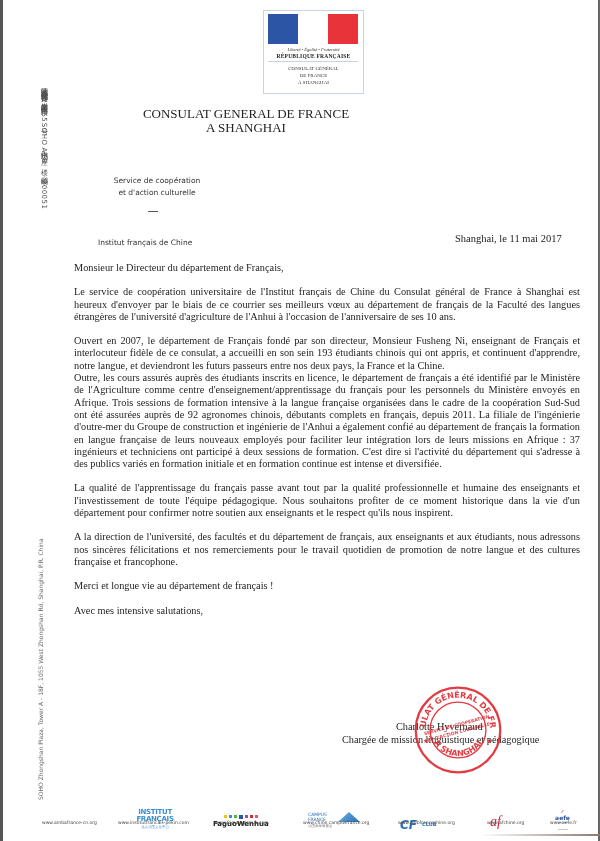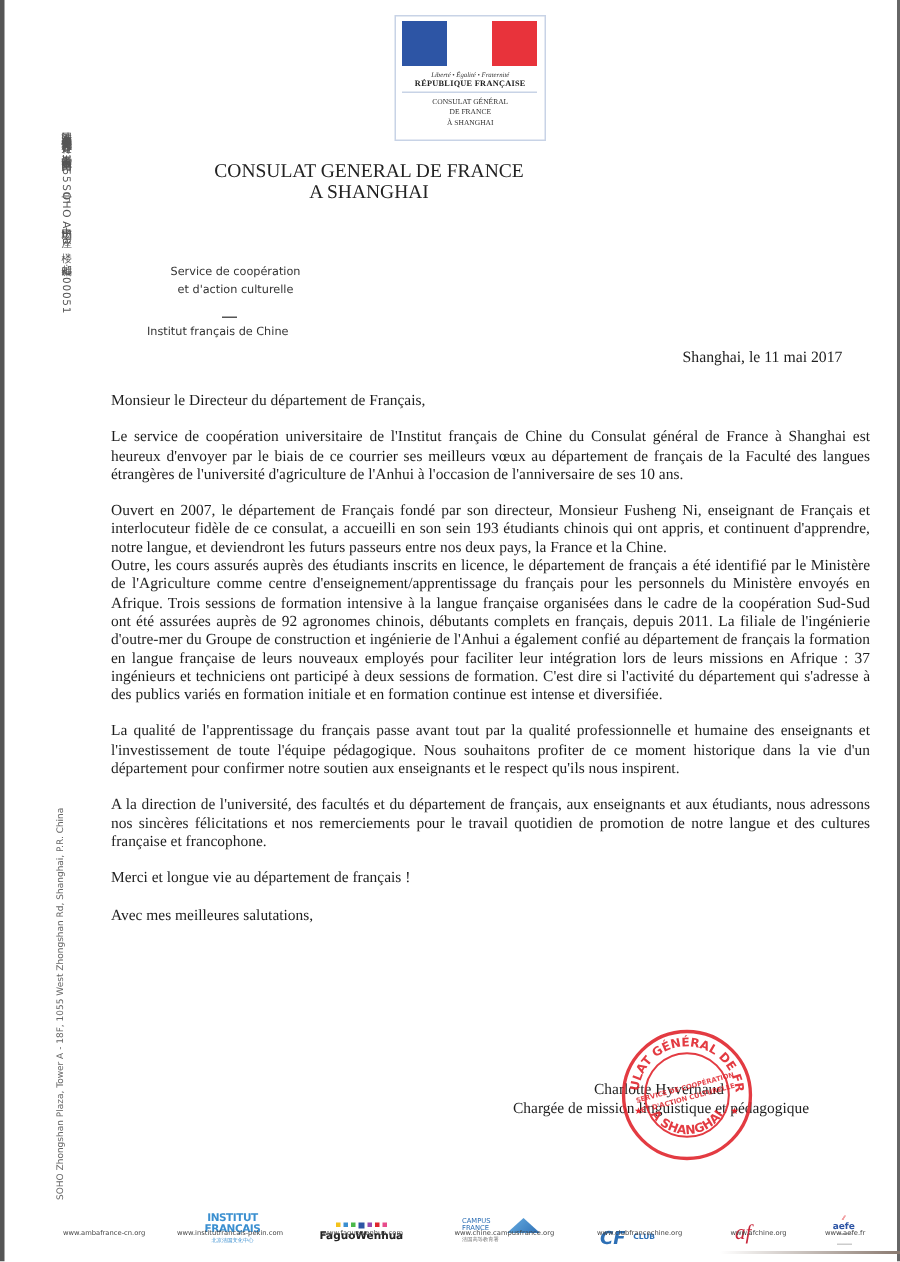--- a/index.html
+++ b/index.html
@@ -12,21 +12,21 @@
   .logo .flag .w { flex:1; background:#fff; }
   .logo .flag .r { flex:1; background:#e8333b; }
   .logo .marianne { position:absolute; left:38px; top:5px; width:22px; height:26px; border-radius:50% 40% 45% 55%; background:#fff; }
   .logo .motto { position:absolute; left:0; top:36px; width:99px; text-align:center; font-size:4.5px; font-style:italic; color:#333; }
   .logo .rep { position:absolute; left:0; top:42px; width:99px; text-align:center; font-size:5.5px; font-weight:bold; color:#222; letter-spacing:0.2px; }
   .logo .sep { position:absolute; left:4px; top:50px; width:90px; height:1px; background:#c8d3e6; }
   .logo .sub { position:absolute; left:0; top:54px; width:99px; text-align:center; font-size:5px; line-height:7px; color:#333; }
   .heading { position:absolute; left:0; top:107px; width:492px; text-align:center; font-size:13px; line-height:14px; color:#222; }
   .service { position:absolute; left:98px; top:175px; width:160px; font-family:"DejaVu Sans", sans-serif; font-size:7.5px; line-height:12px; color:#333; }
   .service .dash { width:10px; height:1px; background:#555; margin:12px 0 0 50px; }
-  .service .inst { margin-top:3px; }
+  .service .inst { margin-top:25px; }
   .vertical-cn { position:absolute; left:36px; top:82px; width:12px; height:260px; font-size:7px; line-height:8px; color:#555; writing-mode:vertical-rl; letter-spacing:0.5px; font-family:"DejaVu Sans", sans-serif; }
   .vertical-en { position:absolute; left:37px; top:470px; width:12px; height:330px; font-size:6px; color:#666; writing-mode:vertical-rl; transform:rotate(180deg); font-family:"DejaVu Sans", sans-serif; }
   .date { position:absolute; left:455px; top:233px; font-size:10.5px; color:#222; }
   .body { position:absolute; left:74px; top:262px; width:506px; font-size:10.3px; line-height:12.3px; color:#1e1e1e; text-align:justify; }
   .body p { margin:0 0 12px 0; }
   .body p.tight { margin:0; }
   .sign { position:absolute; left:396px; top:721px; font-size:10.3px; color:#1e1e1e; }
   .sign2 { position:absolute; left:342px; top:734px; font-size:10.3px; color:#1e1e1e; }
   .stamp { position:absolute; left:413px; top:685px; width:90px; height:90px; }
   .footer-logos { position:absolute; left:60px; top:809px; width:540px; height:30px; }
@@ -76,21 +76,21 @@
 <div class="date">Shanghai, le 11 mai 2017</div>
 
 <div class="body">
   <p>Monsieur le Directeur du département de Français,</p>
   <p>Le service de coopération universitaire de l'Institut français de Chine du Consulat général de France à Shanghai est heureux d'envoyer par le biais de ce courrier ses meilleurs vœux au département de français de la Faculté des langues étrangères de l'université d'agriculture de l'Anhui à l'occasion de l'anniversaire de ses 10 ans.</p>
   <p class="tight">Ouvert en 2007, le département de Français fondé par son directeur, Monsieur Fusheng Ni, enseignant de Français et interlocuteur fidèle de ce consulat, a accueilli en son sein 193 étudiants chinois qui ont appris, et continuent d'apprendre, notre langue, et deviendront les futurs passeurs entre nos deux pays, la France et la Chine.</p>
   <p>Outre, les cours assurés auprès des étudiants inscrits en licence, le département de français a été identifié par le Ministère de l'Agriculture comme centre d'enseignement/apprentissage du français pour  les personnels du Ministère envoyés en Afrique. Trois sessions de formation intensive à la langue française organisées dans le cadre de la coopération Sud-Sud ont été assurées auprès de 92 agronomes chinois, débutants complets en français, depuis 2011. La filiale de l'ingénierie d'outre-mer du Groupe de construction et ingénierie de l'Anhui a également confié au département de français la formation en langue française de leurs nouveaux employés pour faciliter leur intégration  lors de leurs missions en Afrique : 37 ingénieurs et techniciens ont participé à deux sessions de formation. C'est dire si l'activité du département qui s'adresse à des publics variés en formation initiale et en formation continue est intense et diversifiée.</p>
   <p>La qualité de l'apprentissage du français passe avant tout par la qualité professionnelle et humaine des enseignants et l'investissement de toute l'équipe pédagogique. Nous souhaitons profiter de ce moment historique dans la vie d'un département pour confirmer notre soutien aux enseignants et le respect qu'ils nous inspirent.</p>
   <p>A la direction de l'université, des facultés et du département de français, aux enseignants et aux étudiants, nous adressons nos sincères félicitations et nos remerciements pour le travail quotidien de promotion de notre langue et des cultures française et francophone.</p>
   <p>Merci et longue vie au département de français !</p>
-  <p>Avec mes meilleures salutations,</p>
+  <p>Avec mes intensive salutations,</p>
 </div>
 
 <div class="sign">Charlotte Hyvernaud</div>
 <div class="sign2">Chargée de mission linguistique et pédagogique</div>
 
 <svg class="stamp" viewBox="0 0 100 100">
   <defs>
     <path id="topArc" d="M 14 50 A 36 36 0 0 1 86 50"></path>
     <path id="botArc" d="M 20 58 A 32 32 0 0 0 80 58"></path>
   </defs>

